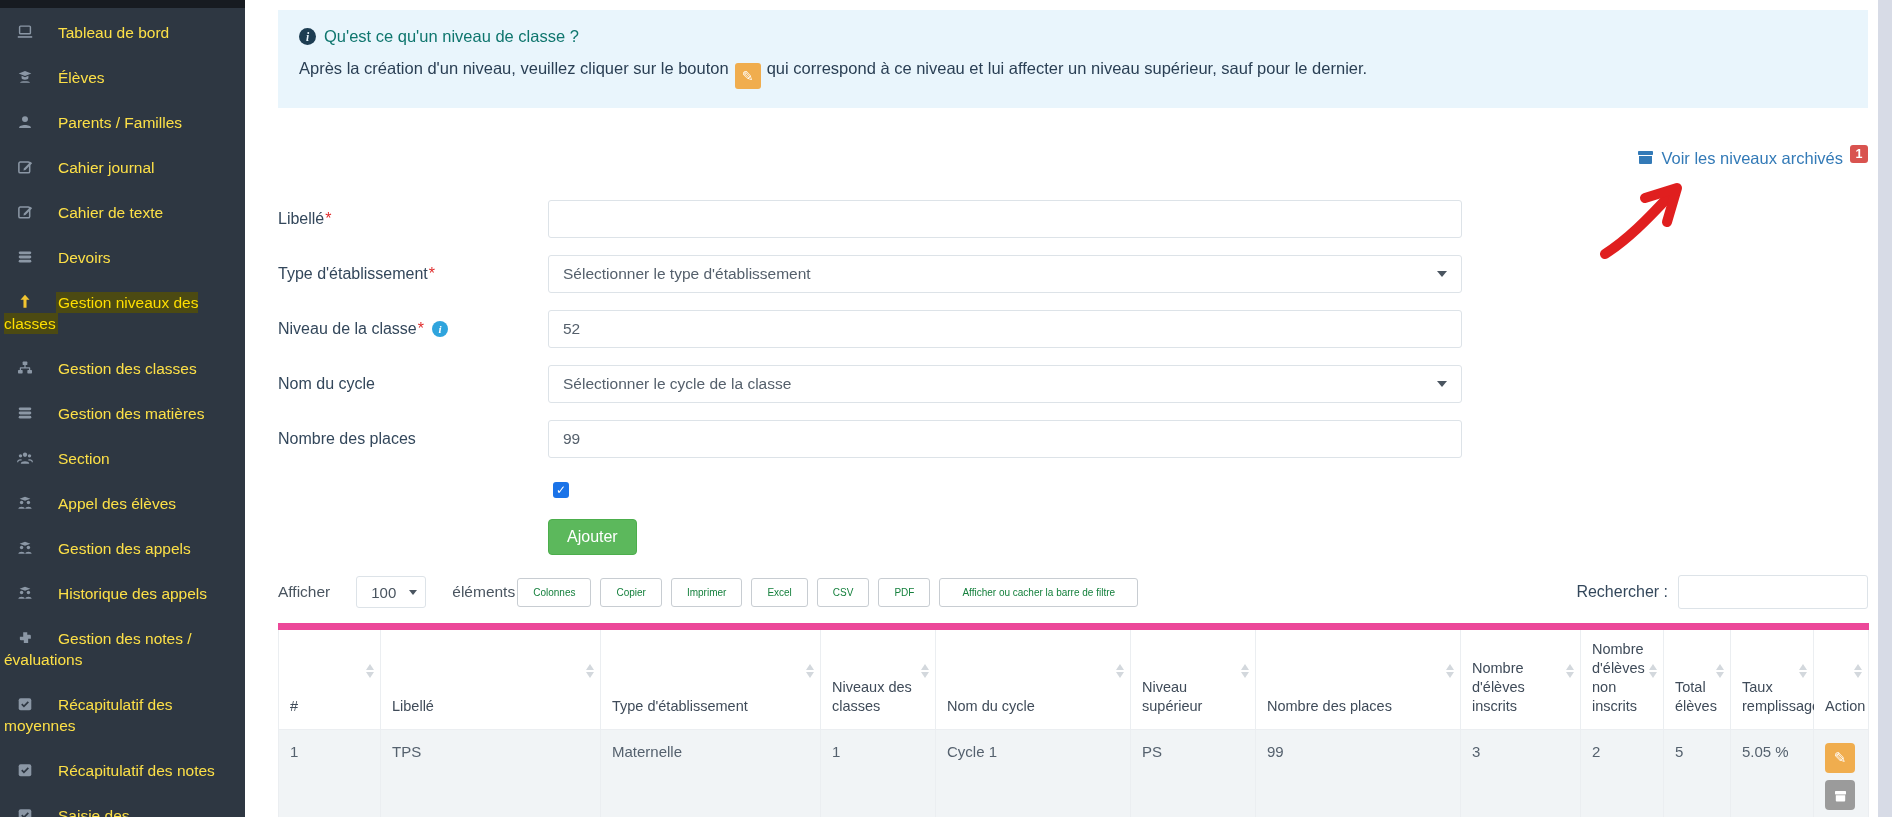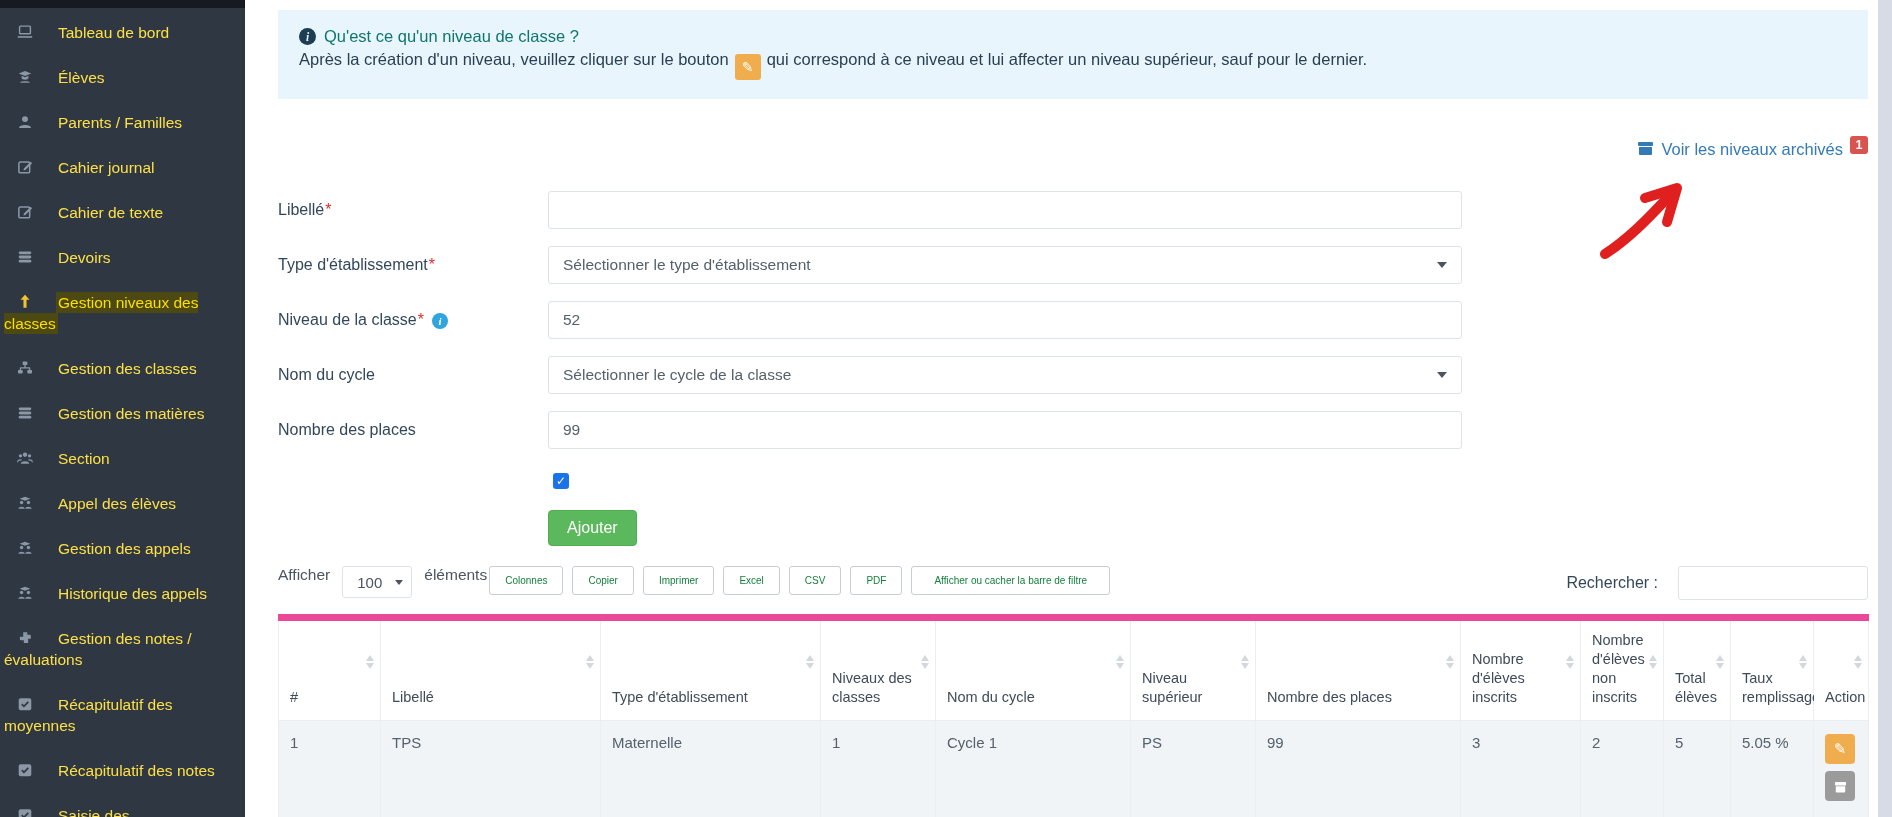--- a/index.html
+++ b/index.html
@@ -41,21 +41,21 @@
     color:#2a3f54; font-size:16.5px;
   }
   .alert-title { display:flex; align-items:center; gap:8px; }
   .info-badge {
     display:inline-flex; align-items:center; justify-content:center;
     width:17px; height:17px; border-radius:50%; background:#1d3d52; color:#e9f5fc;
     font-size:11.5px; font-weight:bold; font-family:"Liberation Serif",serif; font-style:italic;
     flex:0 0 17px;
   }
   .alert-link { color:#0f766e; text-decoration:none; cursor:pointer; }
-  .alert-body { margin-top:0; line-height:26px; }
+  .alert-body { margin-top:9px; line-height:26px; }
   .mini-edit-btn {
     display:inline-flex; align-items:center; justify-content:center;
     width:26px; height:26px; border-radius:3px; background:#f0ad4e; color:#fff;
     font-size:14px; margin:0 6px; vertical-align:-7px; cursor:pointer; border:none;
   }
 
   .archived-row {
     margin:41px 24px 0 33px; text-align:right; font-size:16.5px;
     display:flex; justify-content:flex-end; align-items:center; gap:7px;
   }
@@ -64,21 +64,21 @@
   .count-badge {
     display:inline-flex; align-items:center; justify-content:center;
     min-width:18px; height:18px; padding:0 4px; background:#d9534f; color:#fff;
     border-radius:3px; font-size:12.5px; font-weight:bold; margin-top:-10px;
   }
   .arrow-annotation { position:absolute; left:1352px; top:168px; width:112px; height:92px; pointer-events:none; }
 
   
   .form-area { margin:32px 24px 0 33px; }
   .form-row { display:flex; align-items:center; margin-bottom:17px; min-height:38px; }
-  .form-label { width:270px; font-size:16px; color:#33475b; display:flex; align-items:flex-end; gap:8px; }
+  .form-label { width:270px; font-size:16px; color:#33475b; display:flex; align-items:center; gap:8px; }
   .req { color:#e02b2b; margin-left:1px; }
   .info-dot {
     display:inline-flex; align-items:center; justify-content:center;
     width:16px; height:16px; border-radius:50%; background:#2fa4dd; color:#fff;
     font-size:11px; font-weight:bold; font-family:"Liberation Serif",serif; font-style:italic;
     cursor:pointer;
   }
   .field { width:914px; }
   .text-input {
     width:100%; height:38px; border:1px solid #dde3e8; border-radius:3px;
@@ -99,35 +99,35 @@
     width:16px; height:16px; background:#1a73e8; border-radius:3px; color:#fff;
     display:inline-flex; align-items:center; justify-content:center; font-size:12px; cursor:pointer;
   }
   .checkbox-label { font-size:16px; color:#33475b; font-weight:bold; cursor:pointer; }
   .btn-add {
     margin:21px 0 0 270px; background:#5cb85c; color:#fff; border:1px solid #4cae4c;
     border-radius:4px; font-size:16px; padding:8px 18px; cursor:pointer; font-family:inherit;
   }
 
   
-  .toolbar { margin:20px 24px 0 33px; display:flex; align-items:flex-start; }
+  .toolbar { margin:20px 24px 0 33px; display:flex; align-items:center; }
   .toolbar .label { font-size:15.5px; color:#4a5560; }
   .page-size {
-    width:70px; height:32px; border:1px solid #dde3e8; border-radius:3px; margin:0 12px;
+    width:70px; height:32px; border:1px solid #dde3e8; border-radius:3px; margin:0 26px;
     display:inline-flex; align-items:center; justify-content:space-between;
     padding:0 8px 0 14px; font-size:15px; color:#4a5560; cursor:pointer; background:#fff;
   }
   .page-size .chevron { border-top-width:5px; border-left-width:4px; border-right-width:4px; }
   .btn-group { display:flex; gap:9px; margin-left:2px; }
   .tb-btn {
     background:#fff; border:1px solid #c8cdd2; border-radius:3px; color:#15803d;
     font-size:10px; padding:8px 15px; cursor:pointer; white-space:nowrap; font-family:inherit;
   }
   .tb-btn.wide { padding:8px 22px; }
-  .search-wrap { margin-left:auto; display:flex; align-items:center; gap:20px; }
+  .search-wrap { margin-left:auto; display:flex; align-items:center; gap:10px; }
   .search-label { font-size:16px; color:#33475b; }
   .search-input {
     width:190px; height:34px; border:1px solid #dde3e8; border-radius:3px;
     padding:0 10px; font-size:15px; color:#55606c; outline:none; font-family:inherit;
   }
 
   
   .table-wrap { margin:14px 24px 0 33px; }
   table.data { border-collapse:collapse; width:1590px; table-layout:fixed; }
   table.data th, table.data td { border:1px solid #ebeef1; border-bottom:none; }

